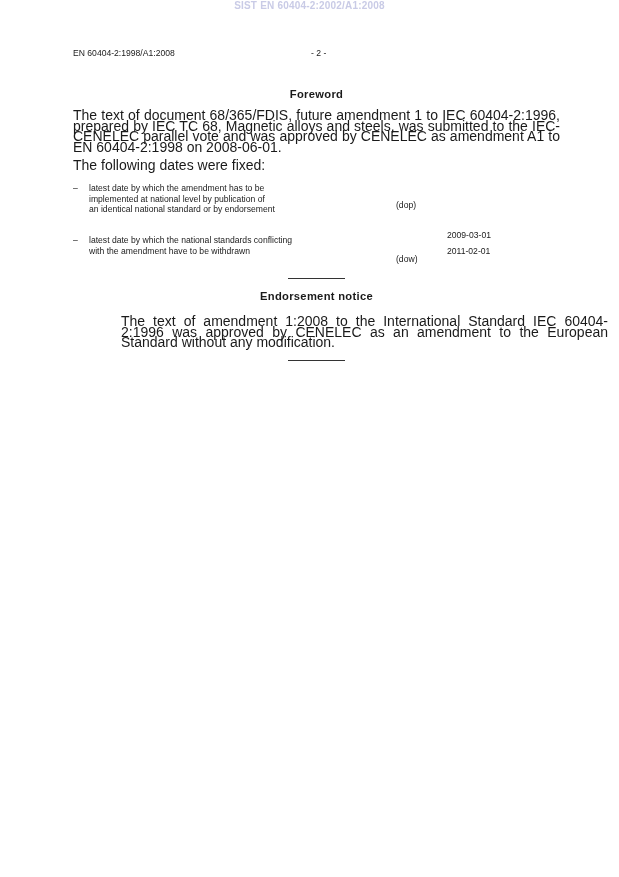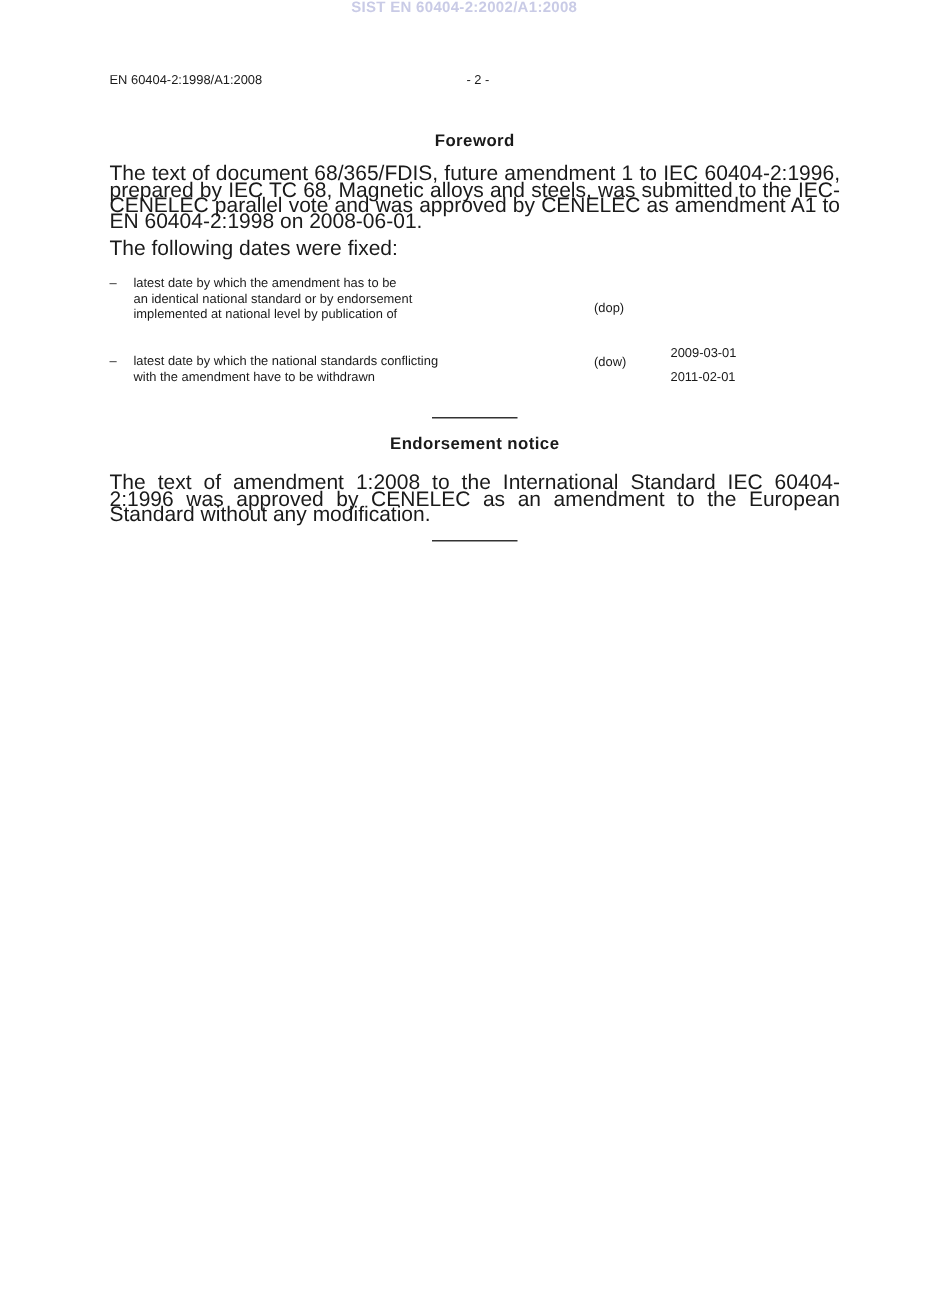--- a/index.html
+++ b/index.html
@@ -85,36 +85,36 @@
 <div class="heading" style="top:88px;">Foreword</div>
 
 <div class="para" style="top:110px;">The text of document 68/365/FDIS, future amendment 1 to IEC 60404-2:1996, prepared by IEC TC 68, Magnetic alloys and steels, was submitted to the IEC-CENELEC parallel vote and was approved by CENELEC as amendment A1 to EN 60404-2:1998 on 2008-06-01.</div>
 
 <div class="para" style="top:160px;">The following dates were fixed:</div>
 
 <div class="list-item" style="top:183px; height:34px;">
   <span class="dash">–</span>
   <div class="text">
     <div>latest date by which the amendment has to be</div>
+    <div>implemented at national level by publication of</div>
     <div>an identical national standard or by endorsement</div>
-    <div>implemented at national level by publication of</div>
   </div>
   <span class="abbr" style="top:17px;">(dop)</span>
   <span class="date" style="top:21.2px;margin-top:26px;">2009-03-01</span>
 </div>
 
 <div class="list-item" style="top:235px; height:22px;">
   <span class="dash">–</span>
   <div class="text">
     <div>latest date by which the national standards conflicting</div>
     <div>with the amendment have to be withdrawn</div>
   </div>
-  <span class="abbr" style="top:1px;">(dow)</span>
+  <span class="abbr" style="top:19px;">(dow)</span>
   <span class="date" style="top:10.6px;">2011-02-01</span>
 </div>
 
 <div class="separator" style="top:278px;"></div>
 
 <div class="heading" style="top:290px;">Endorsement notice</div>
 
-<div class="para" style="top:316px;">The text of amendment 1:2008 to the International Standard IEC 60404-2:1996 was approved by CENELEC as an amendment to the European Standard without any modification.</div>
+<div class="para" style="top:316px;margin-left:48px;">The text of amendment 1:2008 to the International Standard IEC 60404-2:1996 was approved by CENELEC as an amendment to the European Standard without any modification.</div>
 
 <div class="separator" style="top:360px;"></div>
 
 </body></html>

